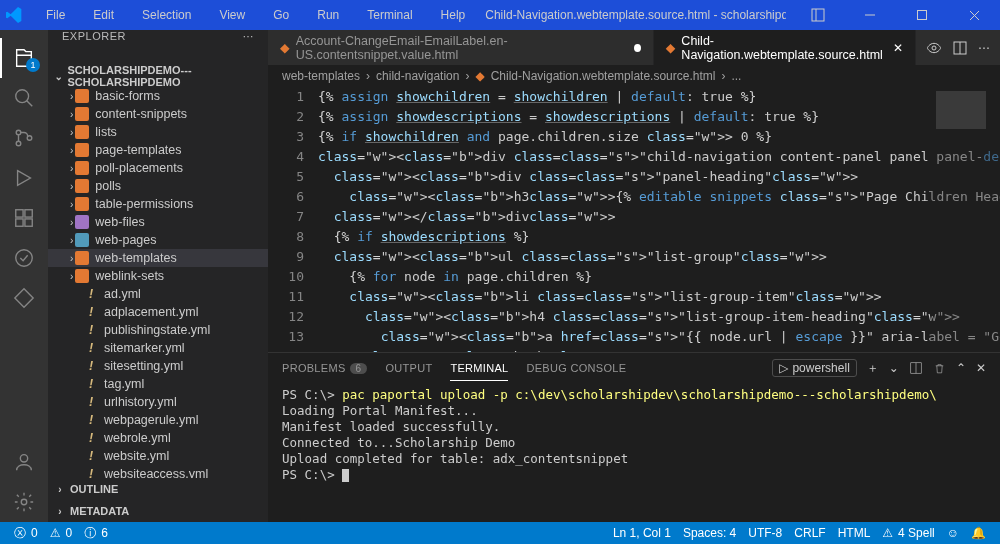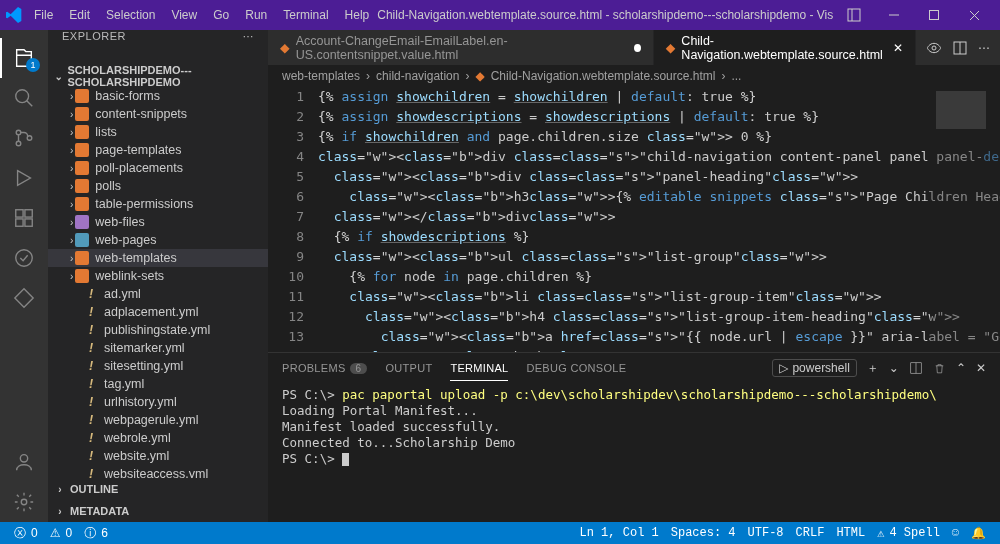--- a/index.html
+++ b/index.html
@@ -13,21 +13,21 @@
     --dim:#969696;
     --blue:#569cd6;
     --blue2:#9cdcfe;
     --orange:#ce9178;
     --green:#6a9955;
     --red:#f14c4c;
     --yellow:#d7ba7d;
   }
   *{margin:0;padding:0;box-sizing:border-box;}
   body{background:var(--bg);color:var(--text);font-family:"Segoe UI",sans-serif;font-size:12px;width:1000px;height:544px;overflow:hidden;display:flex;flex-direction:column;}
-  .titlebar{height:30px;background:#4c1d95;display:flex;align-items:center;padding:0 6px;gap:0;}
+  .titlebar{height:30px;background:#1d4ed8;display:flex;align-items:center;padding:0 6px;gap:12px;}
   .titlebar .logo{width:16px;height:16px;margin-right:4px;display:flex;align-items:center;justify-content:center;color:#0098ff;font-size:14px;}
   .menu-item{padding:4px 8px;color:var(--text);cursor:pointer;}
   .title{flex:1;text-align:center;color:var(--text);font-size:12px;overflow:hidden;white-space:nowrap;}
   .winctl{width:40px;height:30px;display:flex;align-items:center;justify-content:center;color:var(--text);font-size:10px;}
   .main{flex:1;display:flex;overflow:hidden;}
   .activitybar{width:48px;background:#333333;display:flex;flex-direction:column;align-items:center;padding-top:8px;}
   .act-item{width:48px;height:40px;display:flex;align-items:center;justify-content:center;color:#858585;font-size:20px;position:relative;cursor:pointer;}
   .act-item.active{color:#fff;}
   .act-item.active::before{content:"";position:absolute;left:0;top:0;bottom:0;width:2px;background:#fff;}
   .act-badge{position:absolute;bottom:6px;right:8px;background:var(--accent);color:#fff;width:14px;height:14px;border-radius:8px;font-size:9px;display:flex;align-items:center;justify-content:center;}
@@ -70,21 +70,21 @@
   .ptab{padding:6px 0;letter-spacing:.3px;cursor:pointer;}
   .ptab.active{color:#fff;border-bottom:1px solid #fff;}
   .ptab .badge{background:#4d4d4d;border-radius:8px;padding:0 6px;margin-left:4px;font-size:10px;}
   .panel-right{margin-left:auto;display:flex;align-items:center;gap:10px;color:#ccc;font-size:12px;}
   .panel-right .box{border:1px solid #4d4d4d;padding:1px 6px;border-radius:3px;display:flex;align-items:center;gap:4px;}
   .term{flex:1;padding:4px 14px;font-family:Consolas,monospace;font-size:12.5px;line-height:16px;color:#ccc;overflow:hidden;}
   .ps{color:#ccc;}
   .cmd{color:#ffff80;}
   .statusbar{height:22px;background:var(--accent);color:#fff;display:flex;align-items:center;font-size:12px;padding:0 8px;}
   .sb-item{display:flex;align-items:center;gap:5px;padding:0 6px;height:100%;cursor:pointer;}
-  .statusbar .right{margin-left:auto;display:flex;font-family:Liberation Mono, monospace;}
+  .statusbar .right{margin-left:auto;display:flex;}
   svg{display:block;}
 </style>
 </head>
 <body>
 
 <div class="titlebar">
   <span class="logo">
     <svg width="16" height="16" viewBox="0 0 24 24">
         <path fill="#0098ff" d="M23 3l-5-3-11 11L2 7 0 8v8l2 1 5-4 11 11 5-3V3z"></path>
       </svg>
@@ -395,20 +395,21 @@
               </span>
             <span>⌃</span>
             <span>✕</span>
           </div>
         </div>
         <div class="term" id="term">
             <div><span class="ps">PS C:\&gt; </span><span class="cmd">pac paportal upload -p c:\dev\scholarshipdev\scholarshipdemo---scholarshipdemo\</span></div>
             <div>Loading Portal Manifest...</div>
             <div>Manifest loaded successfully.</div>
             <div>Connected to...Scholarship Demo</div>
+            <div>Upload completed for table: adx_contentsnippet</div>
             <div><span class="ps">PS C:\&gt; </span><span style="background:#ccc;display:inline-block;width:7px;height:13px;vertical-align:middle;"></span></div>
           </div>
       </div>
     </div>
   </div>
 </div>
 
 <div class="statusbar">
   <div class="sb-item">
       <span>ⓧ</span>

